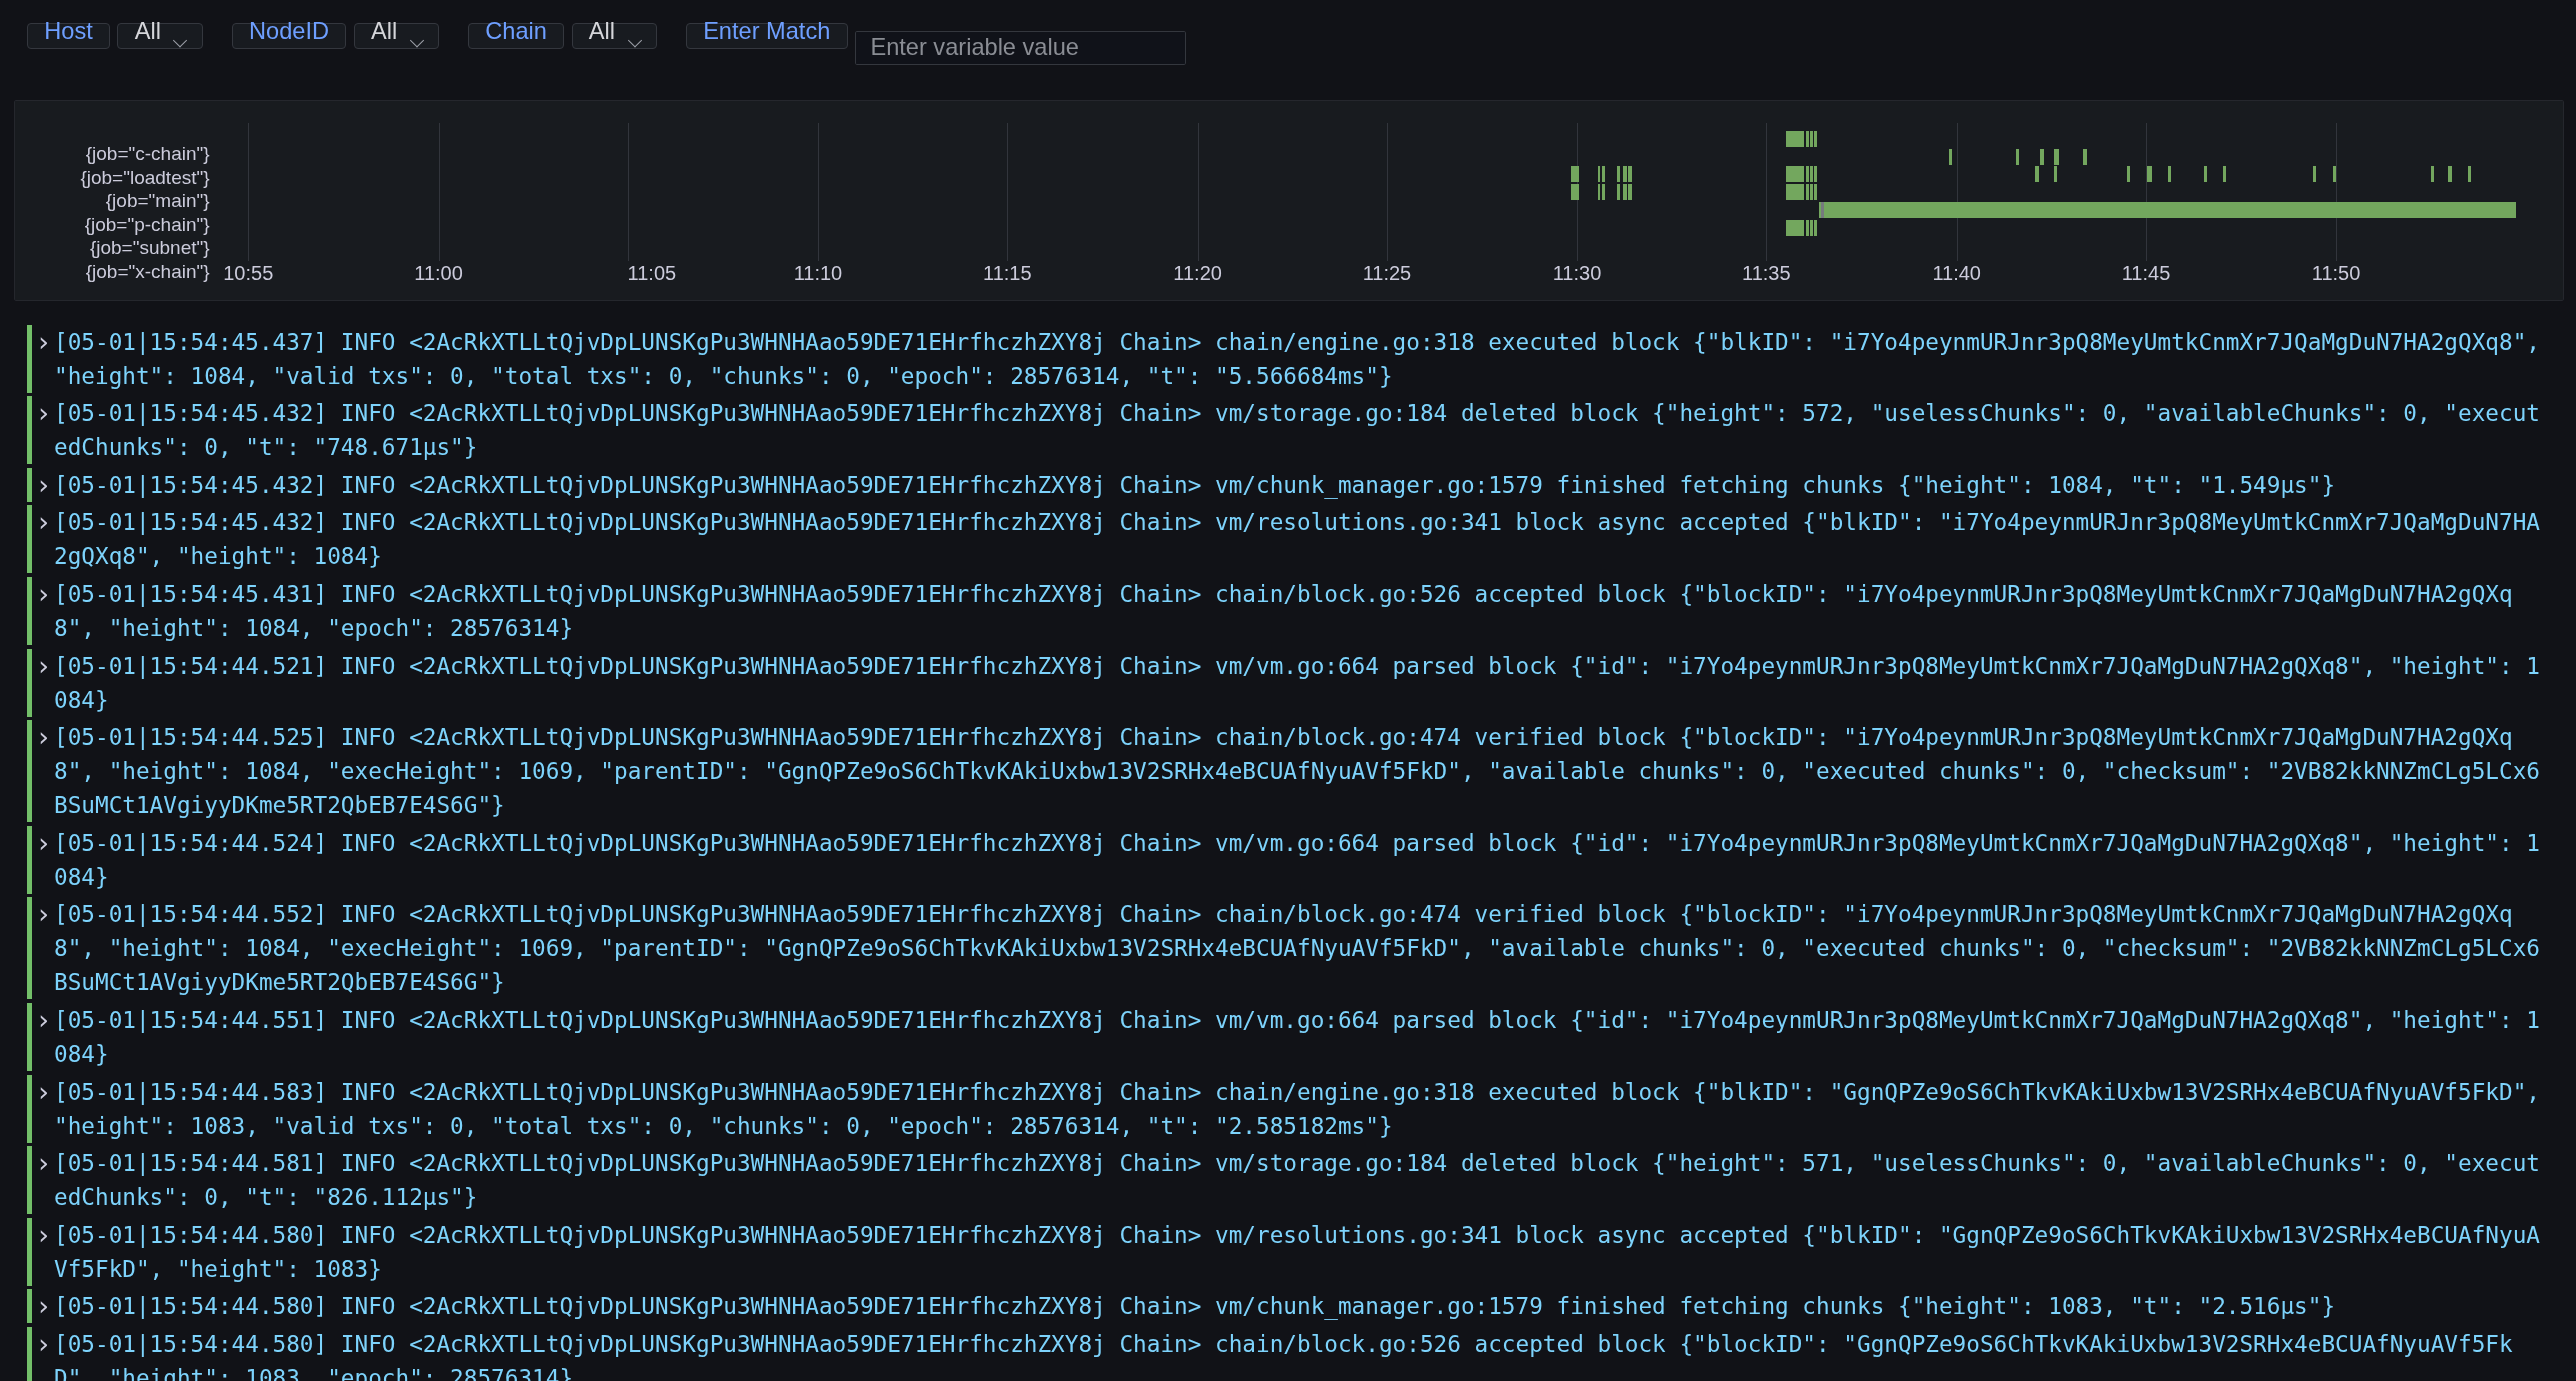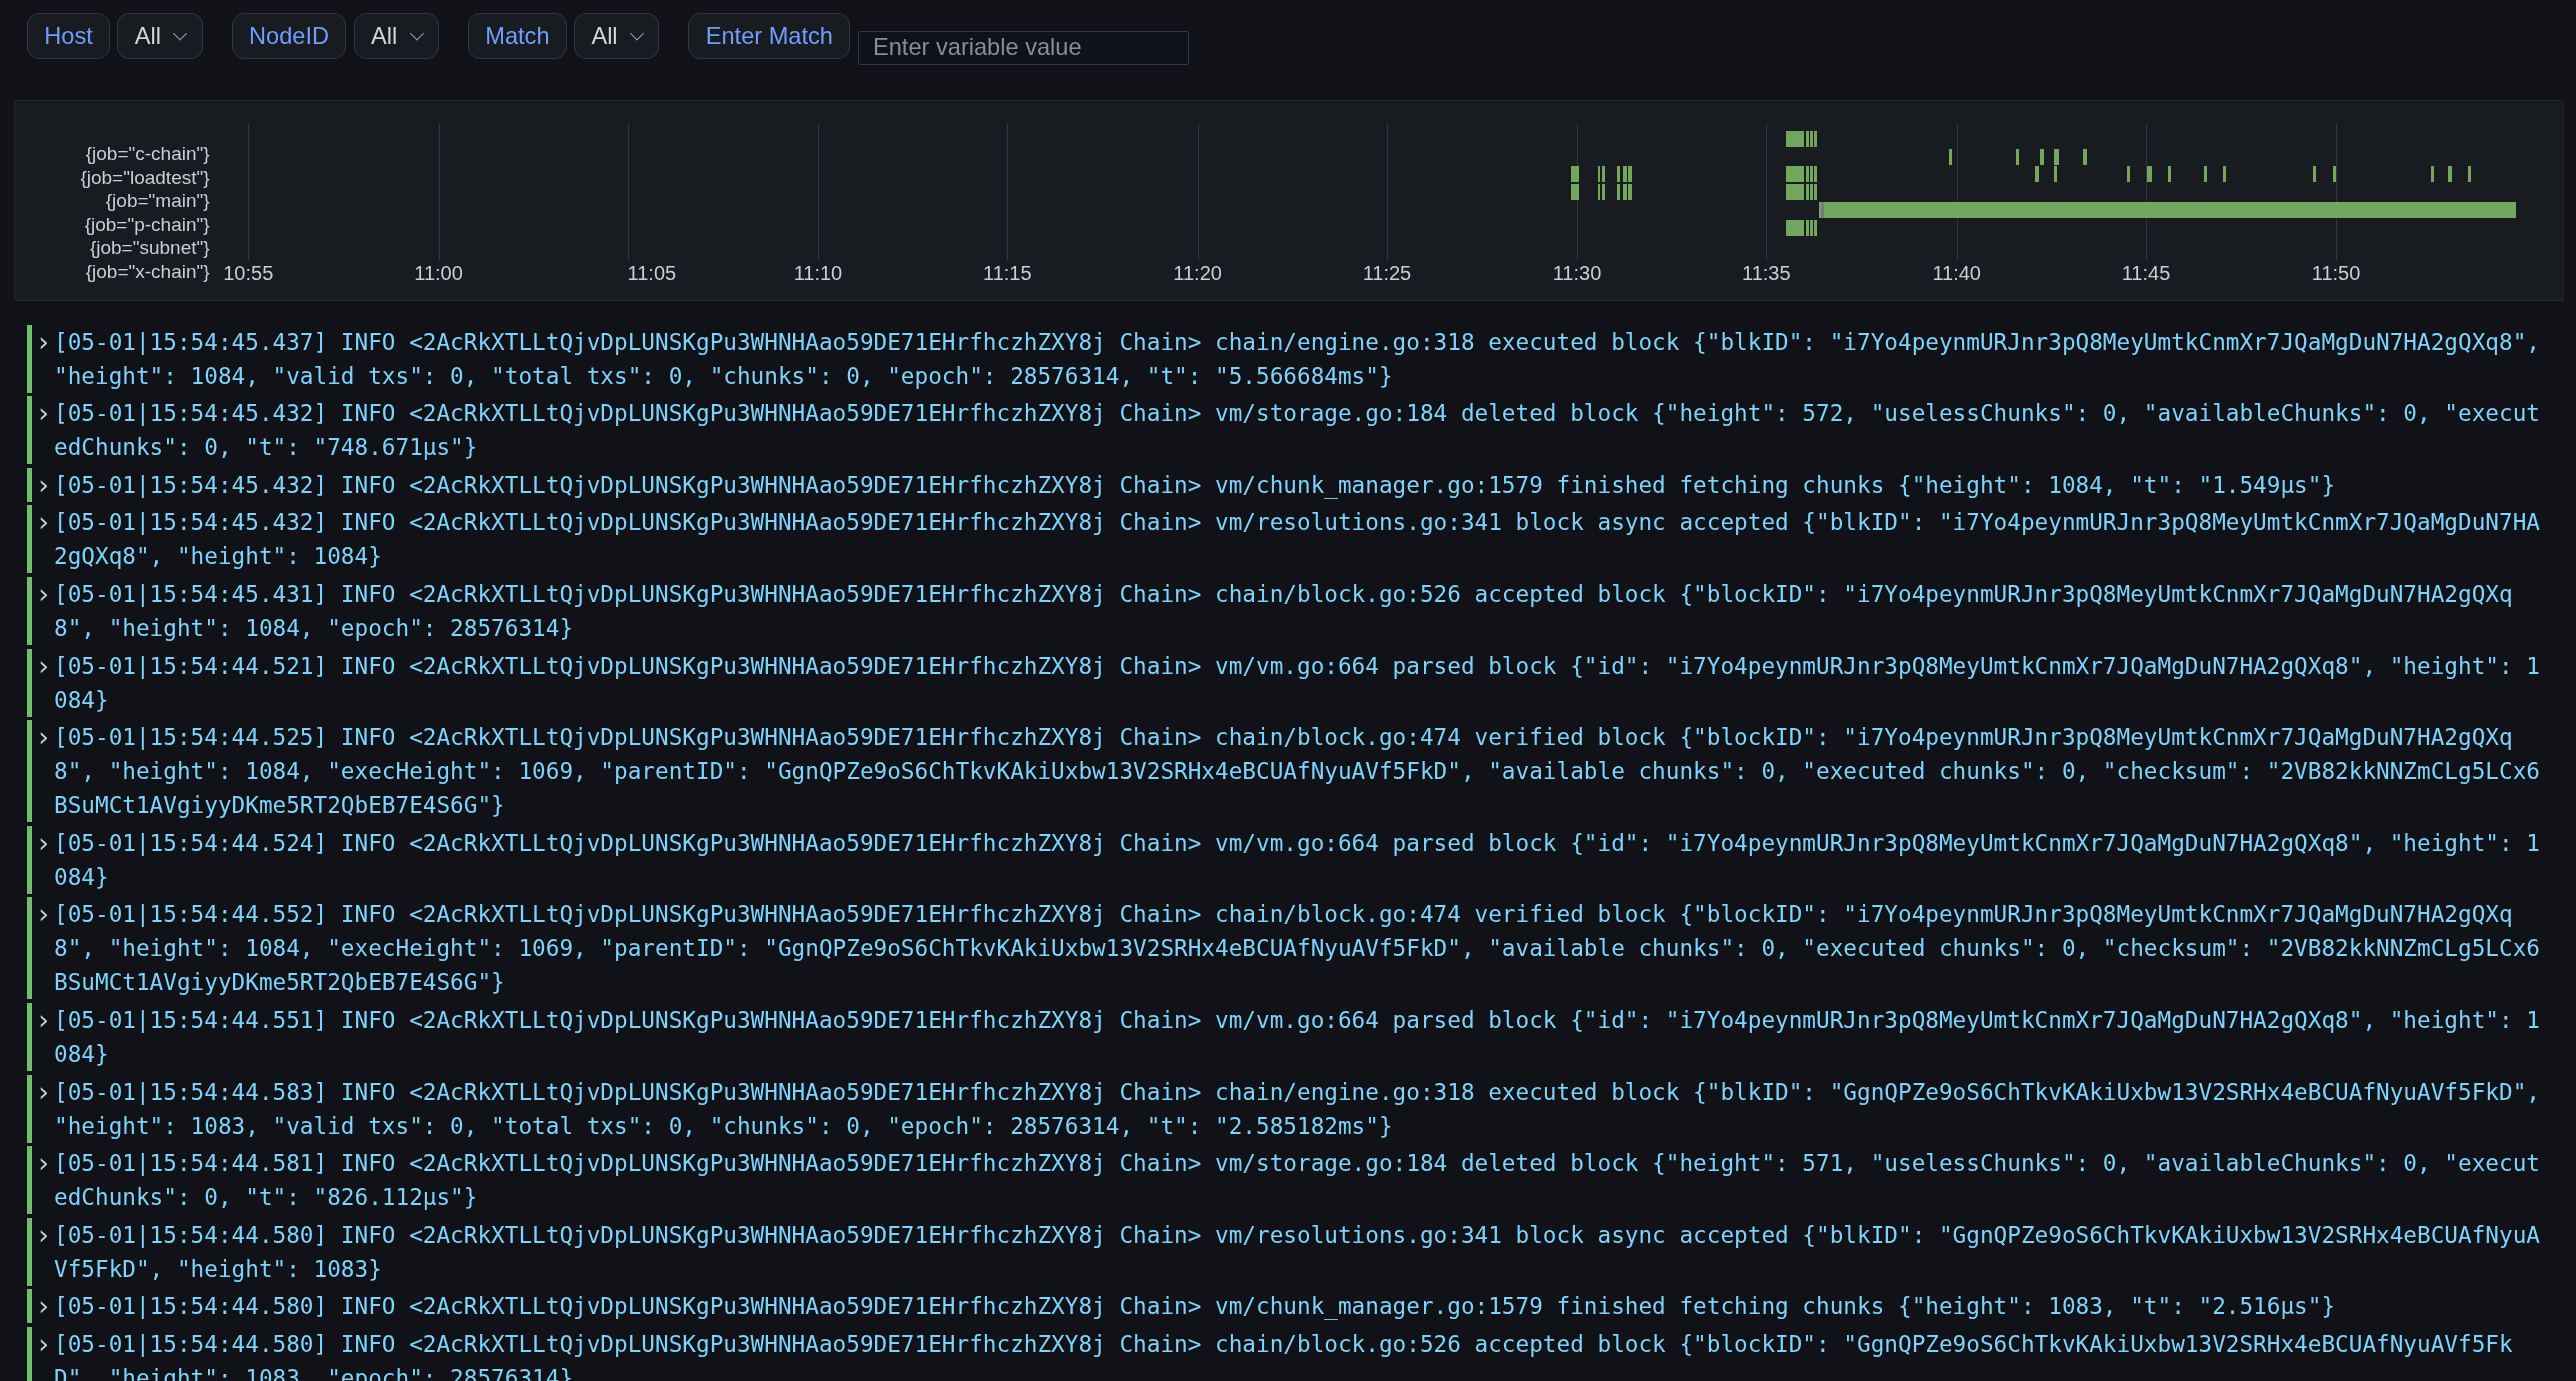--- a/index.html
+++ b/index.html
@@ -2,22 +2,22 @@
 <html style="font-size:14.5px"><head>
 <meta charset="utf-8">
 <style>
   * { margin:0; padding:0; box-sizing:border-box; }
   html,body { width:2576px; height:1381px; background:#111217; overflow:hidden;
     font-family:"Liberation Sans", sans-serif; }
 
   
   .toolbar { display:flex; align-items:center; gap:29px; padding:12.7px 0 0 27px; height:60px; }
   .var-group { display:flex; align-items:center; gap:7.3px; }
-  .tb-btn { display:inline-flex; align-items:center; height:46px; padding:0 16.3px;
-    background:#181b20; border:0.9px solid #34373e; border-radius:12px;
+  .tb-btn { display:inline-flex; align-items:flex-end; height:26px; padding:0 16.3px;
+    background:#181b20; border:0.9px solid #34373e; border-radius:4px;
     font-size:23.6px; line-height:34px; white-space:nowrap; cursor:pointer; }
   .tb-label { color:#6e9fff; font-weight:500; }
   .tb-value { color:#d5d6da; font-weight:500; }
   .caret { width:10px; height:10px; border-right:1.8px solid #9da0a8; border-bottom:1.8px solid #9da0a8;
     transform:rotate(45deg) translate(-1.8px,-1.8px); margin-left:14.5px; display:inline-block; }
   .tb-input { height:34px; width:331px; background:#101219; border:0.9px solid #34373e;
     border-radius:1.8px; color:#d5d6da; font-size:23.6px; padding:0 14.5px;
     font-family:"Liberation Sans", sans-serif;margin-top:23px; }
   .tb-input::placeholder { color:#8a8d94; }
 
@@ -61,21 +61,21 @@
         <div class="tb-btn">
           <span class="tb-label">NodeID</span>
         </div>
         <div class="tb-btn">
           <span class="tb-value">All</span>
           <span class="caret"></span>
         </div>
       </div>
       <div class="var-group">
         <div class="tb-btn">
-          <span class="tb-label">Match</span>
+          <span class="tb-label">Chain</span>
         </div>
         <div class="tb-btn">
           <span class="tb-value">All</span>
           <span class="caret"></span>
         </div>
       </div>
     </div>
   <div class="var-group">
     <div class="tb-btn">
       <span class="tb-label">Enter Match</span>

